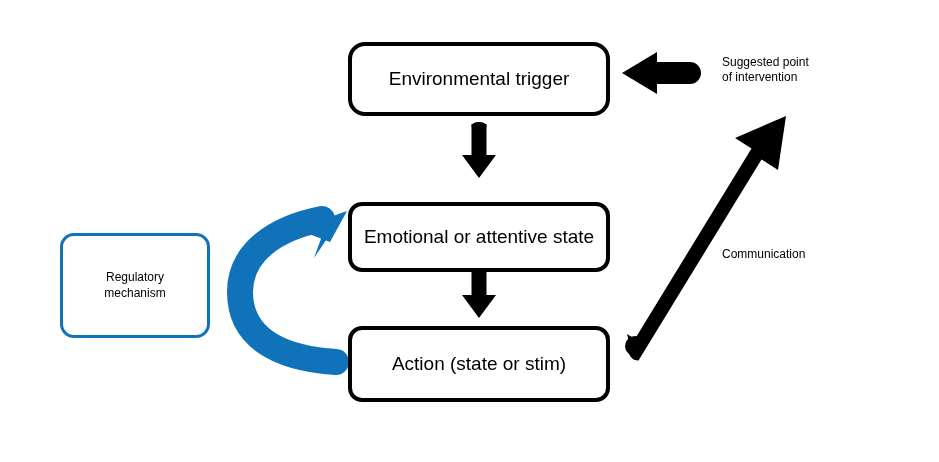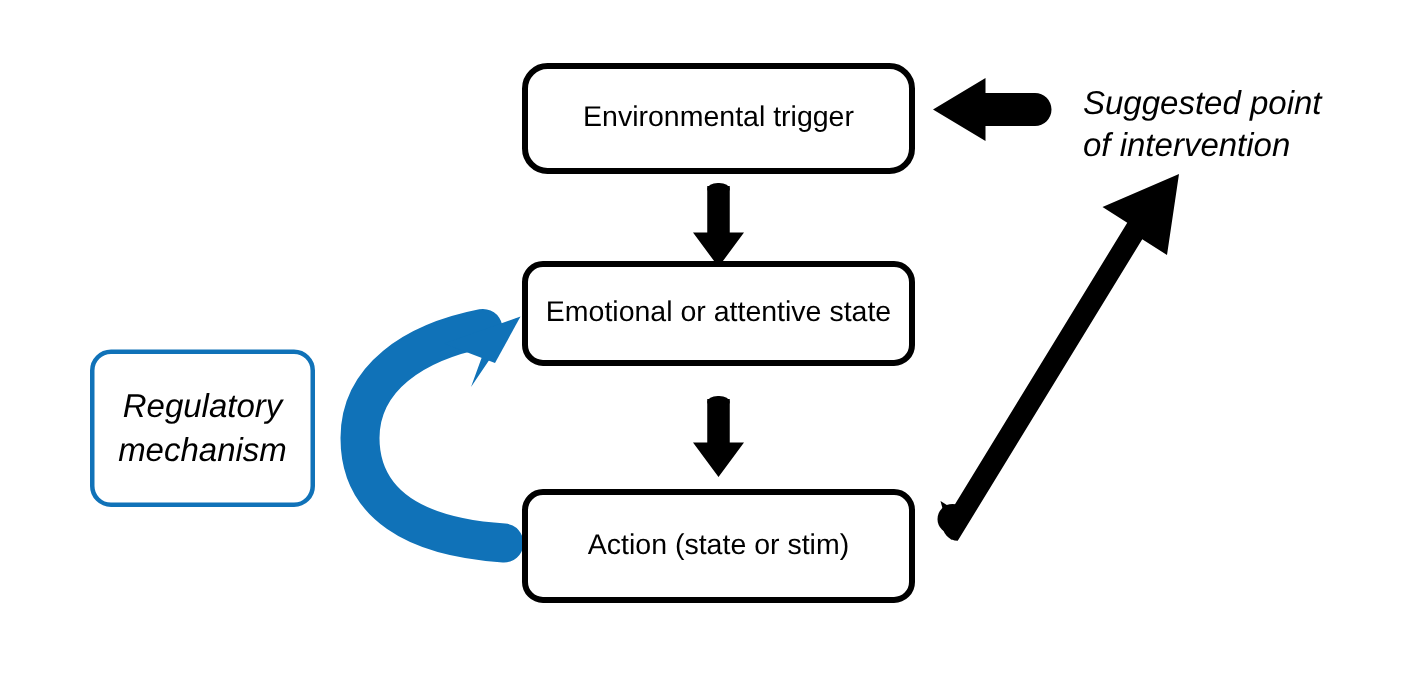--- a/index.html
+++ b/index.html
@@ -41,28 +41,27 @@
     font-size: 19px;
   }
   .node-blue {
     border: 3px solid #1072B8;
     border-radius: 14px;
     font-size: 19px;
   }
   .free-label {
     position: absolute;
     color: #000000;
-    font-size: 22px;
+    font-size: 12px;
     line-height: 1.28;
     white-space: pre-line;
-    font-style: italic;
   }
   
   #node-trigger { left: 348px; top: 42px;  width: 262px; height: 74px; border-radius: 17px; }
-  #node-state   { left: 348px; top: 174px; width: 262px; height: 70px; }
+  #node-state   { left: 348px; top: 202px; width: 262px; height: 70px; }
   #node-action  { left: 348px; top: 326px; width: 262px; height: 76px; }
   #node-regulatory { left: 60px; top: 233px; width: 150px; height: 105px; }
   #label-intervention { left: 722px; top: 55px; }
   #label-communication { left: 722px; top: 247px; }
 </style>
 </head>
 <body>
 
 <div id="canvas">
 
@@ -150,14 +149,15 @@
   </div>
 
   <div id="node-regulatory" class="node node-blue">
     <span class="free-label" style="position:static;">Regulatory
 mechanism</span>
   </div>
 
   <div id="label-intervention" class="free-label">Suggested point
 of intervention</div>
 
+  <div id="label-communication" class="free-label">Communication</div>
 
 </div>
 
 </body></html>

